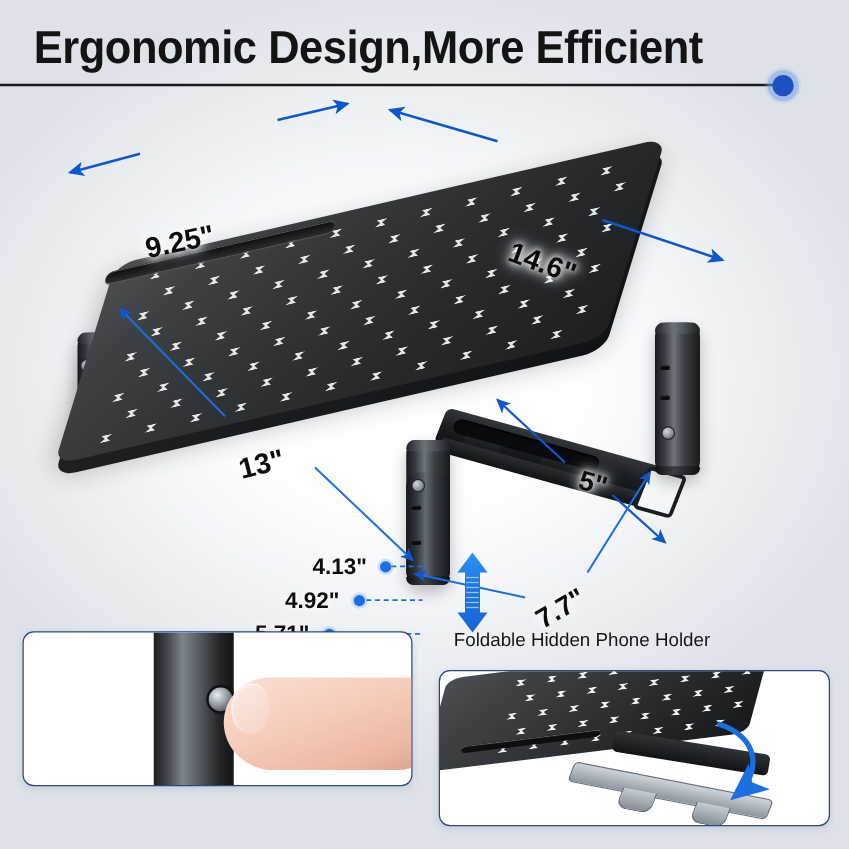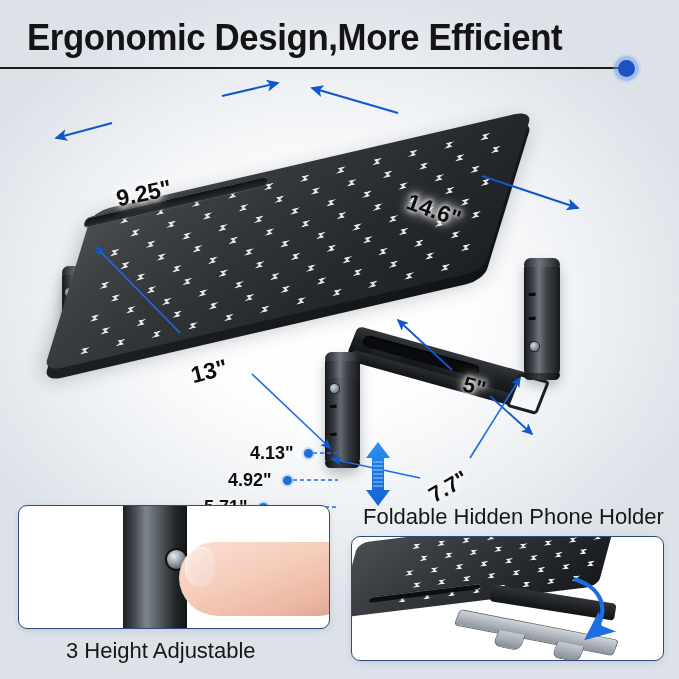--- a/index.html
+++ b/index.html
@@ -173,21 +173,21 @@
   
   .panel{
     position:absolute;background:#ffffff;
     border:1.6px solid #2c4a7a;border-radius:9px;overflow:hidden;
     box-shadow:0 2px 6px rgba(40,60,90,.12);
   }
   #panel-left{left:18px;top:505px;width:310px;height:122px;}
   #panel-right{left:351px;top:536px;width:311px;height:123px;}
 
   .caption{
-    position:absolute;font-size:22px;color:#161616;white-space:nowrap;
+    position:absolute;font-size:15px;color:#161616;white-space:nowrap;
   }
   #cap-left{left:66px;top:638px;}
   #cap-right{left:363px;top:504px;}
 
   
   .tube{
     position:absolute;left:104px;top:0;width:64px;height:100%;
     background:linear-gradient(90deg,#1c1e21 0%,#3f434a 16%,#7d848c 36%,#54595f 58%,#232629 82%,#121416 100%);
   }
   .tube-btn{
@@ -459,21 +459,20 @@
     <div class="dot" style="left:283px;top:398px;"></div>
     <div class="dot" style="left:259px;top:425px;"></div>
   </div>
 
   <div class="panel" id="panel-left">
     <div class="tube"></div>
     <div class="tube-btn"></div>
     <div class="finger"></div>
     <div class="nail"></div>
   </div>
-  <div class="caption" id="cap-left">3 Height Adjustable</div>
 
   <div class="caption" id="cap-right">Foldable Hidden Phone Holder</div>
   <div class="panel" id="panel-right">
     <div class="mini-plate" id="mini-plate">
         <div class="mini-hole" style="left: 58px; top: 10px;"></div>
         <div class="mini-hole" style="left: 83px; top: 10px;"></div>
         <div class="mini-hole" style="left: 108px; top: 10px;"></div>
         <div class="mini-hole" style="left: 133px; top: 10px;"></div>
         <div class="mini-hole" style="left: 158px; top: 10px;"></div>
         <div class="mini-hole" style="left: 69px; top: 26px;"></div>

